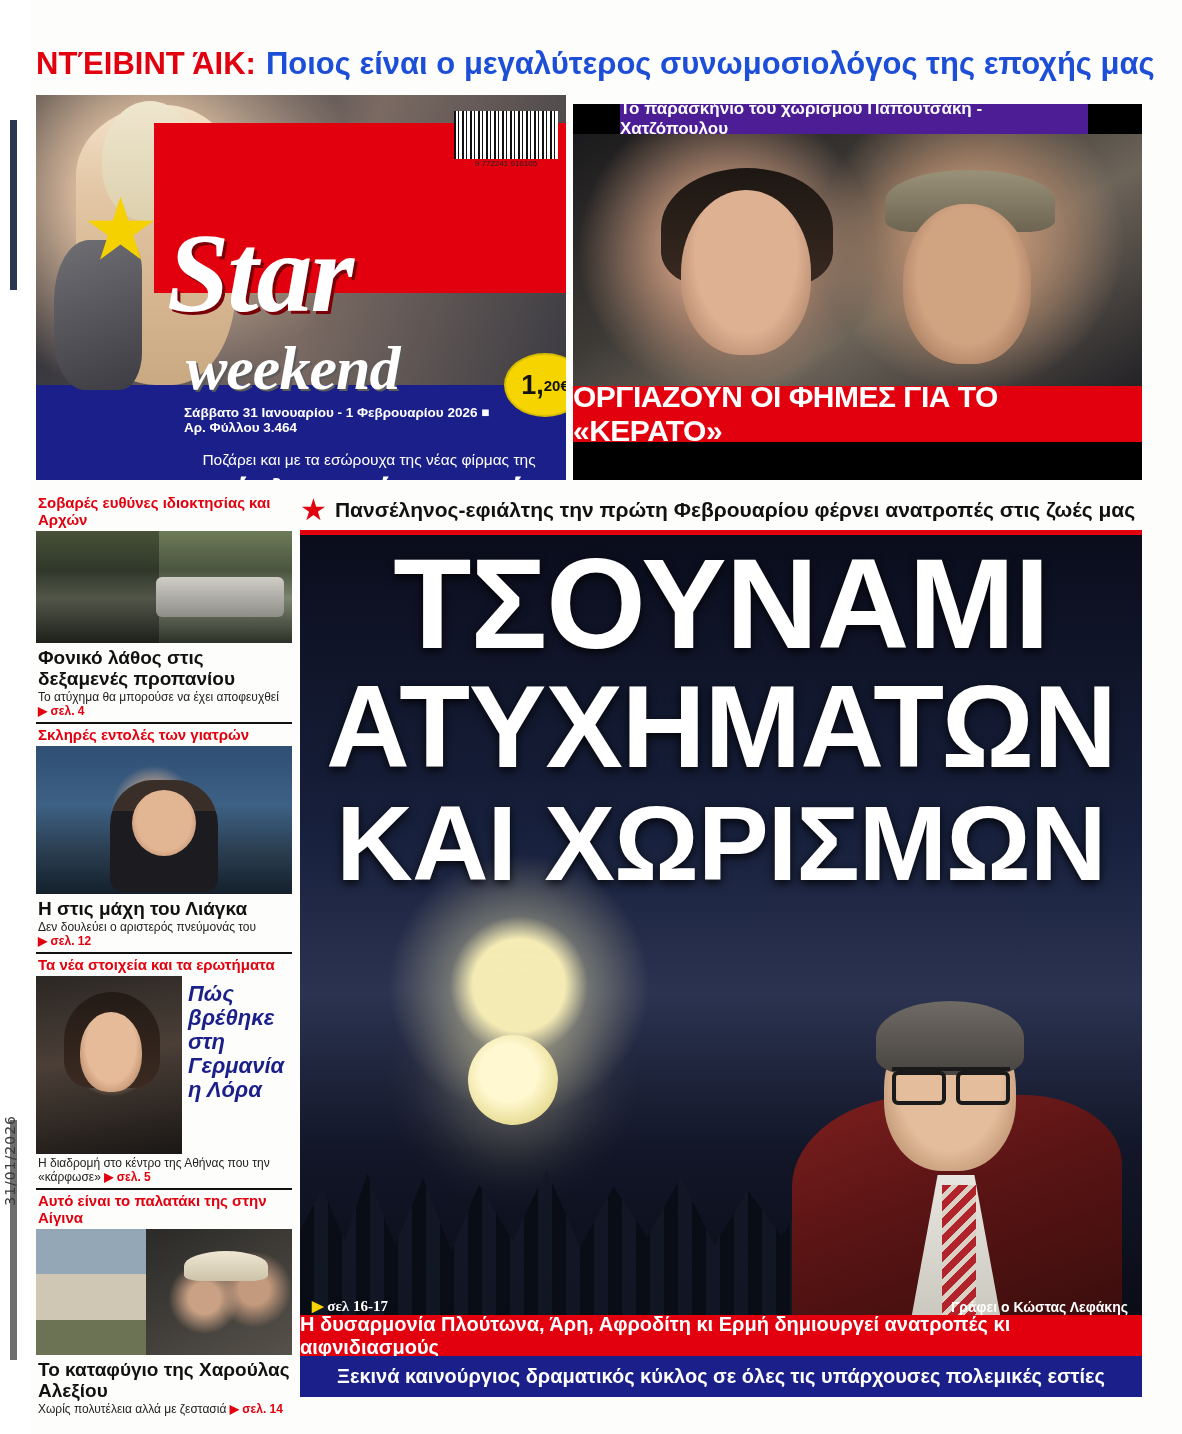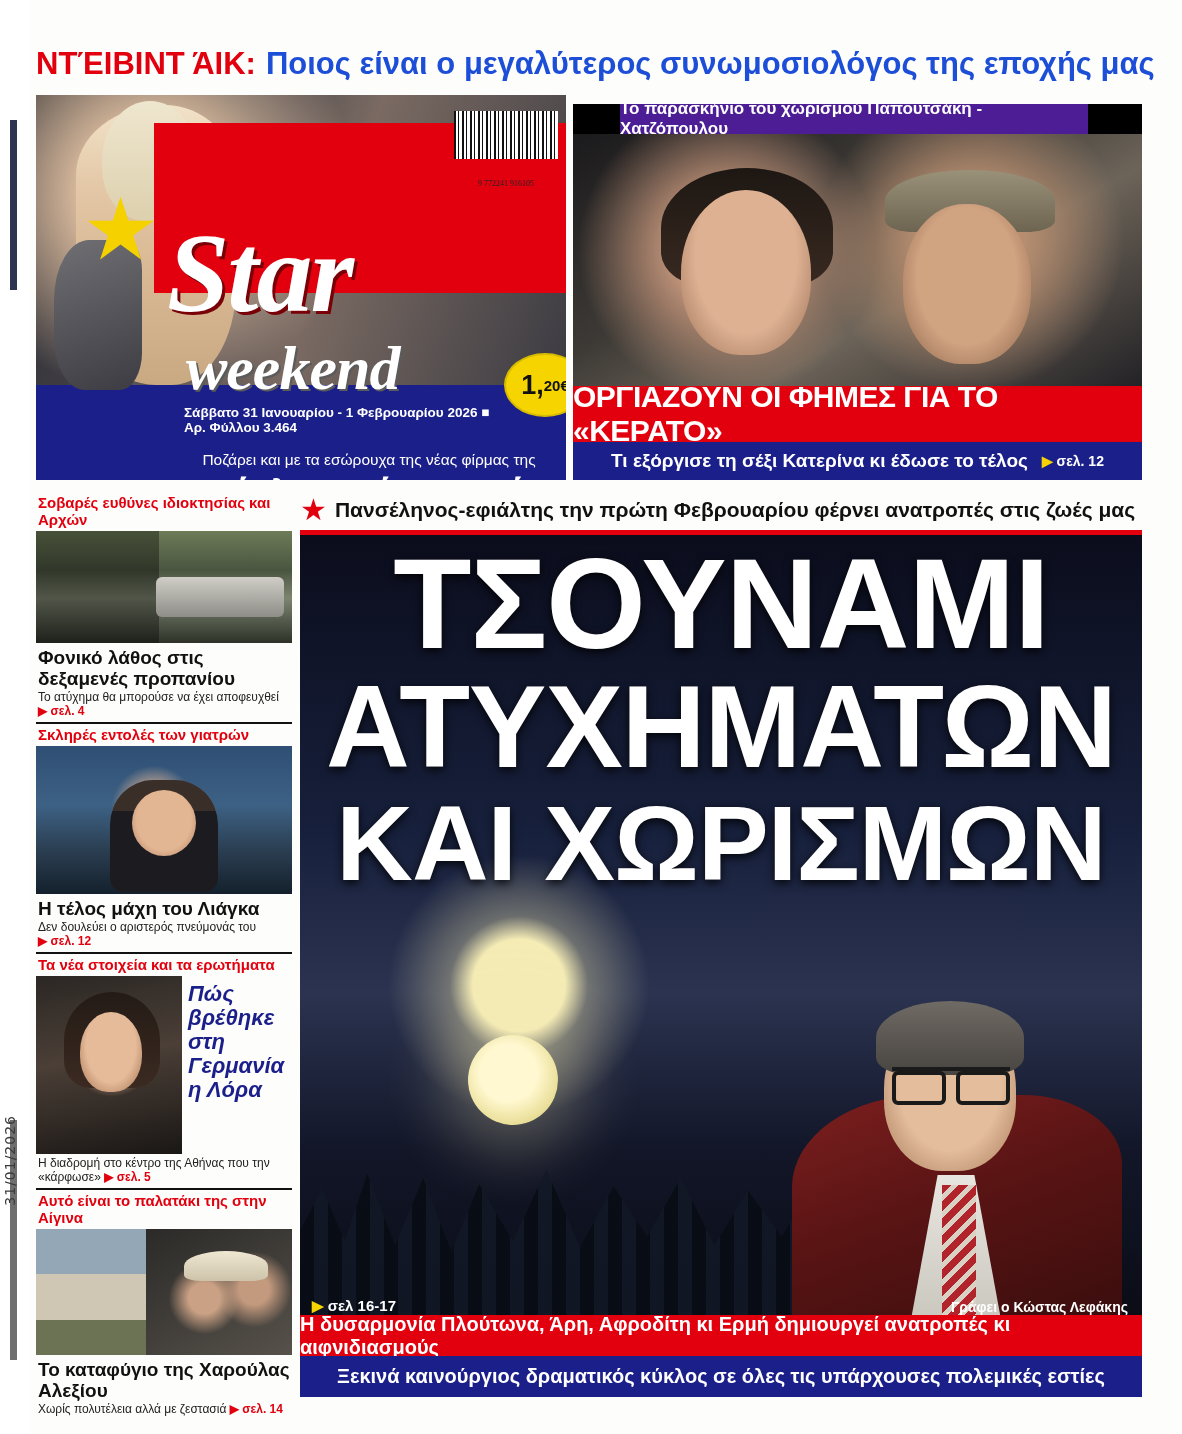--- a/index.html
+++ b/index.html
@@ -155,22 +155,21 @@
     width: 104px; height: 48px;
     background: repeating-linear-gradient(90deg,#111 0 2px,#fff 2px 4px,#111 4px 5px,#fff 5px 8px);
   }
   .barcode-num {
     position: absolute;
     left: 418px; top: 64px;
     width: 104px;
     text-align: center;
     font-size: 8px;
     color: #222;
-    font-family: Liberation Serif, serif;
-    margin-top: 20px;
+    font-family: Liberation Sans, sans-serif;
   }
   .price-badge {
     position: absolute;
     left: 468px; top: 258px;
     width: 78px; height: 60px;
     background: #f5d400;
     border-radius: 50%;
     display: flex;
     align-items: center;
     justify-content: center;
@@ -547,20 +546,21 @@
   .lt-1 { font-size: 128px; line-height: 126px; }
   .lt-2 { font-size: 116px; line-height: 120px; }
   .lt-3 { font-size: 106px; line-height: 112px; }
 
   .lead-sel {
     position: absolute;
     left: 12px; bottom: 82px;
     color: #ffffff;
     font-size: 15px;
     font-weight: bold;
+    font-family: Liberation Serif, serif;
   }
   .lead-sel .arrow { color: #f5d400; }
   .lead-byline {
     position: absolute;
     right: 14px; bottom: 82px;
     color: #ffffff;
     font-size: 14px;
     font-weight: bold;
   }
   .lead-bar1 {
@@ -631,24 +631,20 @@
 
   <div class="trbox">
     <div class="tr-kicker">Το παρασκήνιο του χωρισμού Παπουτσάκη - Χατζόπουλου</div>
     <div class="tr-photo">
       <div class="tr-hair-l"></div>
       <div class="tr-face-l"></div>
       <div class="tr-hat"></div>
       <div class="tr-face-r"></div>
     </div>
     <div class="tr-headline">ΟΡΓΙΑΖΟΥΝ ΟΙ ΦΗΜΕΣ ΓΙΑ ΤΟ «ΚΕΡΑΤΟ»</div>
-    <div class="tr-foot">
-      <span>Τι εξόργισε τη σέξι Κατερίνα κι έδωσε το τέλος</span>
-      <span class="sel"><span class="arrow">▶</span> <span>σελ. 12</span></span>
-    </div>
   </div>
 
   <div class="leftcol">
 
     <div>
       <div class="lc-kicker nobord">Σοβαρές ευθύνες ιδιοκτησίας και Αρχών</div>
       <div class="lc-photo ph1">
         <div class="tank"></div>
       </div>
       <div class="lc-title">Φονικό λάθος στις δεξαμενές προπανίου</div>
@@ -657,21 +653,21 @@
         <span class="sel-tag"><span class="arrow">▶</span> <span>σελ. 4</span></span>
       </div>
     </div>
 
     <div>
       <div class="lc-kicker">Σκληρές εντολές των γιατρών</div>
       <div class="lc-photo ph2">
         <div class="man"></div>
         <div class="face"></div>
       </div>
-      <div class="lc-title">Η τέλος μάχη του Λιάγκα</div>
+      <div class="lc-title">Η στις μάχη του Λιάγκα</div>
       <div class="lc-desc">
         <span>Δεν δουλεύει ο αριστερός πνεύμονάς του</span>
         <span class="sel-tag"><span class="arrow">▶</span> <span>σελ. 12</span></span>
       </div>
     </div>
 
     <div>
       <div class="lc-kicker">Τα νέα στοιχεία και τα ερωτήματα</div>
       <div style="position:relative;height:180px;">
         <div class="lc-photo ph3">

